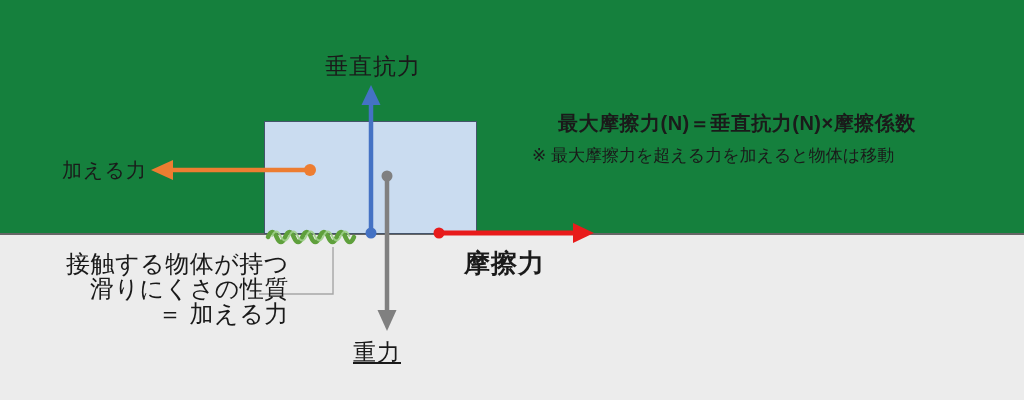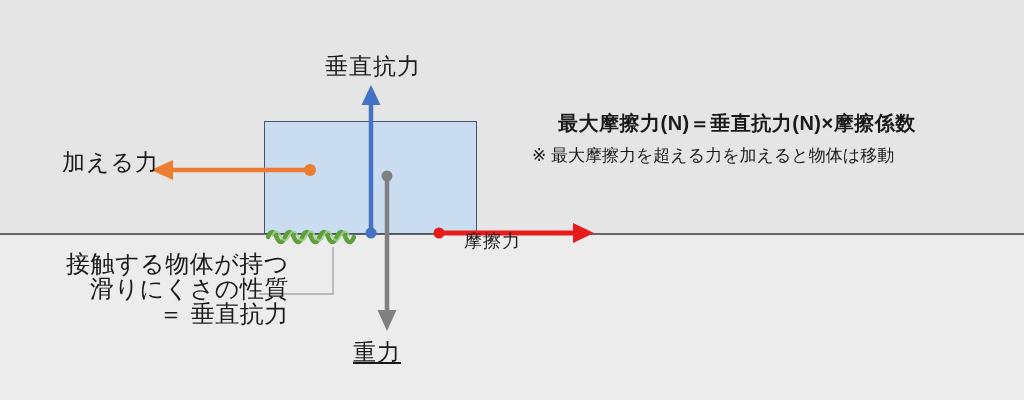--- a/index.html
+++ b/index.html
@@ -1,21 +1,21 @@
 <!DOCTYPE html>
 <html><head>
 <meta charset="utf-8">
 <style>
   html, body { margin: 0; padding: 0; background: #ffffff; }
   .stage {
     position: relative;
     width: 1024px;
     height: 400px;
     overflow: hidden;
-    background: #e5e5e5;
+    background: #15803d;
     font-family: "Liberation Sans", "DejaVu Sans", sans-serif;
     color: #1a1a1a;
   }
   .ground {
     position: absolute;
     left: 0; top: 233px;
     width: 1024px; height: 167px;
     border-top: 2px solid;
   }
   .object-box {
@@ -48,22 +48,22 @@
   }
   .note-block {
     position: absolute;
     left: 66px; top: 251px;
     font-size: 24px;
     line-height: 25px;
     letter-spacing: 0.5px;
     text-align: right;
   }
   .lbl-normal   { left: 325px; top: 51px; }
-  .lbl-applied  { left: 62px;  top: 147px; font-size: 23px; }
-  .lbl-friction { left: 464px; top: 229px; font-size: 18px; }
+  .lbl-applied  { left: 62px;  top: 157px; font-size: 20px; }
+  .lbl-friction { left: 464px; top: 246px; font-size: 26px; font-weight: bold; }
   .lbl-gravity  { left: 353px; top: 337px; text-decoration: underline; }
 </style>
 </head>
 <body>
 
 <div class="stage">
 
   <div class="ground" style="background-color: rgb(236, 236, 236); border-color: rgb(102, 102, 102);"></div>
 
   <div class="object-box" style="background-color: rgb(202, 220, 240); border-color: rgb(68, 84, 106);"></div>
@@ -104,16 +104,16 @@
   <div class="lbl lbl-force lbl-applied">加える力</div>
   <div class="lbl lbl-force lbl-friction">摩擦力</div>
   <div class="lbl lbl-force lbl-gravity">重力</div>
 
   <div class="lbl formula-main">最大摩擦力(N)＝垂直抗力(N)×摩擦係数</div>
   <div class="lbl formula-note">※ 最大摩擦力を超える力を加えると物体は移動</div>
 
   <div class="note-block">
     <div>接触する物体が持つ</div>
     <div>滑りにくさの性質</div>
-    <div>＝ 垂直抗力</div>
+    <div>＝ 加える力</div>
   </div>
 
 </div>
 
 </body></html>

